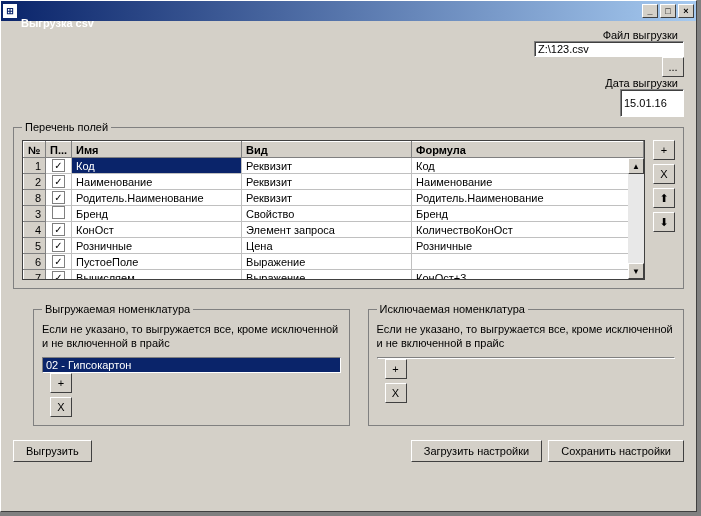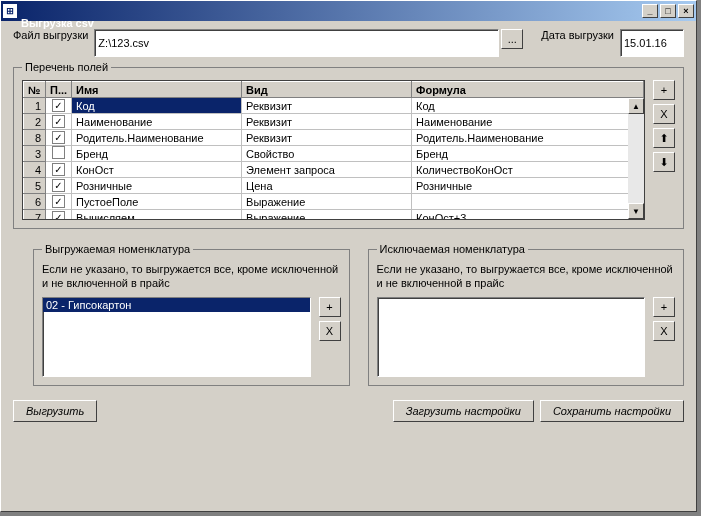--- a/index.html
+++ b/index.html
@@ -51,21 +51,21 @@
     display: flex;
     align-items: center;
     justify-content: center;
     font-family: Arial;
     font-size: 9px;
     font-weight: bold;
     color: #000;
     cursor: pointer;
   }
   .content { padding: 8px 12px; }
-  .row { display: flex; align-items: flex-start; margin-bottom: 10px; }
+  .row { display: flex; align-items: flex-end; margin-bottom: 10px; flex-direction: column; }
   .label { margin-right: 6px; }
   .textfield {
     background: #fff;
     border: 1px solid #808080;
     border-bottom-color: #fff;
     border-right-color: #fff;
     box-shadow: inset 1px 1px 0 #404040;
     height: 28px;
     padding: 1px 3px;
     font: inherit;
@@ -172,21 +172,21 @@
   .vscroll .track { flex: 1; background: #e8e8e8; }
   .side-btns {
     display: flex;
     flex-direction: column;
     gap: 4px;
     margin-left: 8px;
   }
   .lower { display: flex; gap: 18px; margin-top: 14px; margin-left: 20px; }
   .lower .groupbox { flex: 1; }
   .hint { margin-bottom: 6px; line-height: 1.3; }
-  .list-area { display: flex; }
+  .list-area { display: flex; flex-direction: column; }
   .listbox {
     flex: 1;
     background: #fff;
     border: 1px solid #808080;
     border-bottom-color: #fff;
     border-right-color: #fff;
     box-shadow: inset 1px 1px 0 #404040;
     height: 80px;
     overflow: hidden;
   }
@@ -196,21 +196,21 @@
   .listbox .item.selected {
     background: #0a246a;
     color: #fff;
   }
   .footer {
     display: flex;
     margin-top: 14px;
     gap: 6px;
   }
   .footer .spacer { flex: 1; }
-  .footer .btn { padding: 2px 12px; height: 22px; font-style: italic; }
+  .footer .btn { padding: 2px 12px; height: 22px; }
   .cb {
     width: 13px; height: 13px;
     border: 1px solid #808080;
     background: #fff;
     display: inline-flex;
     align-items: center;
     justify-content: center;
     font-size: 10px;
     color: #000;
   }

